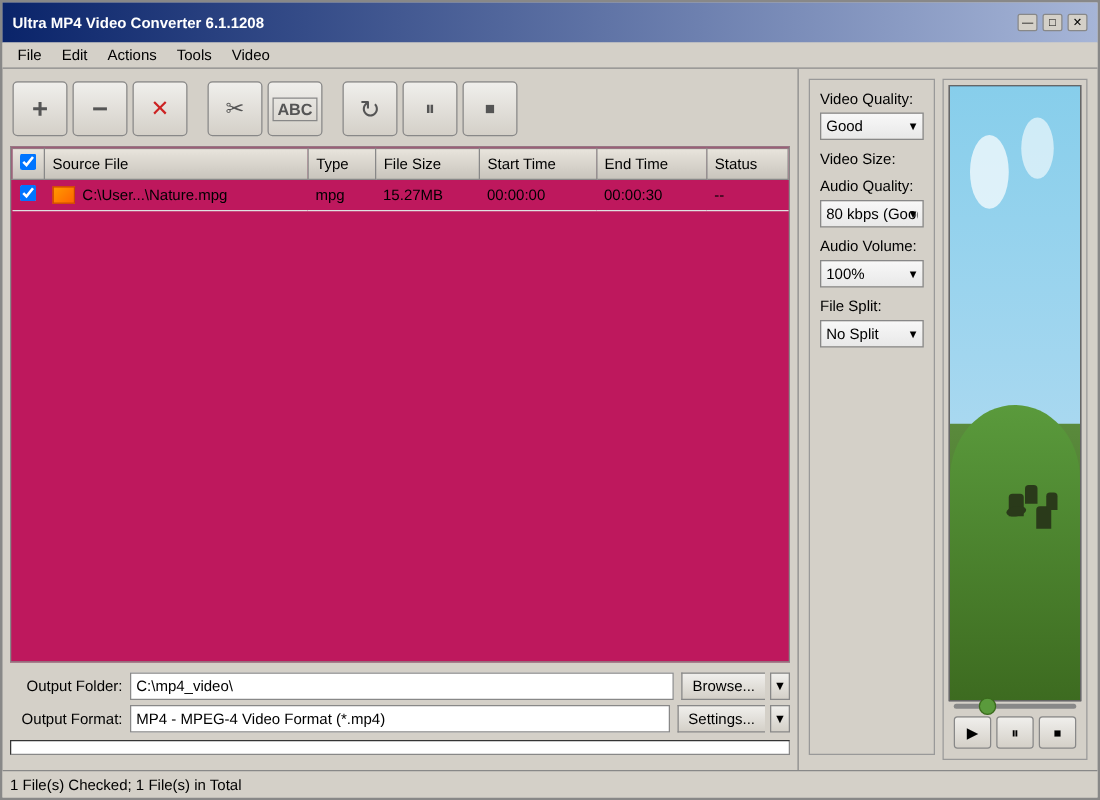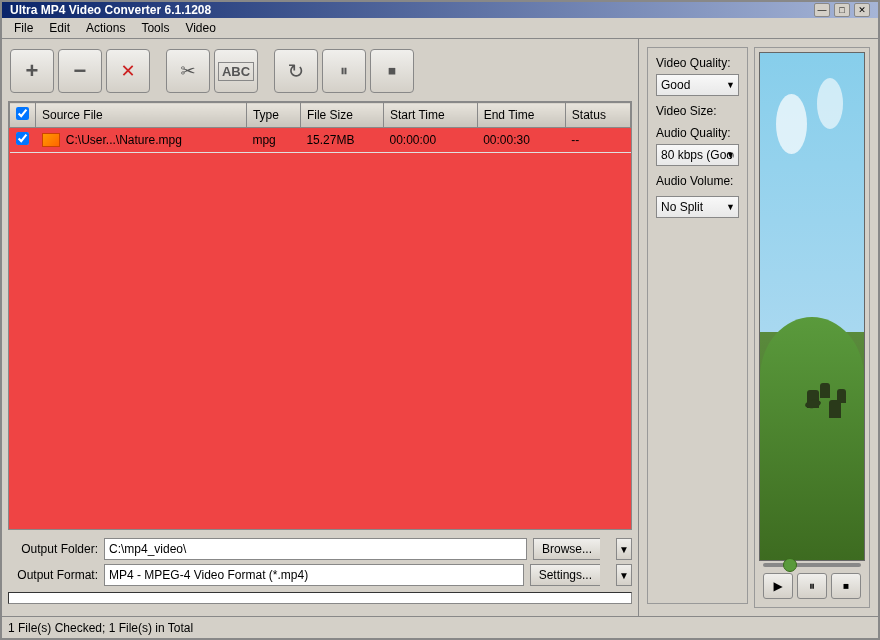--- a/index.html
+++ b/index.html
@@ -21,21 +21,21 @@
       flex-direction: column;
     }
 
     .title-bar {
       background: linear-gradient(to right, #0a246a, #a6b5d7);
       color: white;
       padding: 4px 8px;
       display: flex;
       justify-content: space-between;
       align-items: center;
-      height: 16px;
+      height: 32px;
     }
 
     .title-bar-title {
       font-size: 12px;
       font-weight: bold;
     }
 
     .title-bar-buttons {
       display: flex;
       gap: 4px;
@@ -103,21 +103,21 @@
       font-size: 18px;
     }
 
     .tool-btn-separator {
       width: 8px;
     }
 
     .file-table-container {
       flex: 1;
       border: 1px solid #888;
-      background: #ef4444;
+      background: #be185d;
       overflow: hidden;
     }
 
     .file-table {
       width: 100%;
       border-collapse: collapse;
     }
 
     .file-table th {
       background: linear-gradient(to bottom, #e8e4dc, #c8c4bc);
@@ -178,21 +178,21 @@
       height: 22px;
       border: 1px solid #888;
       background: white;
       padding: 2px 4px;
       font-size: 12px;
     }
 
     .browse-btn {
       display: flex;
       align-items: center;
-      gap: 16px;
+      gap: 4px;
     }
 
     .browse-main {
       height: 22px;
       background: linear-gradient(to bottom, #f0efec, #d4d0c8);
       border: 1px solid #888;
       padding: 0 8px;
       font-size: 12px;
       cursor: pointer;
       border-right: none;
@@ -514,25 +514,35 @@
               <option>128 kbps (Best)</option>
               <option>64 kbps (Normal)</option>
             </select>
           </div>
         </div>
 
         <div style="height:8px;"></div>
 
         <div class="settings-group">
           <span class="settings-label">Audio Volume:</span>
+          <div class="select-wrapper">
+            <select class="settings-select">
+              <option>100%</option>
+              <option>50%</option>
+              <option>75%</option>
+              <option>125%</option>
+              <option>150%</option>
+            </select>
+          </div>
         </div>
 
         <div style="height:8px;"></div>
 
         <div class="settings-group">
+          <span class="settings-label">File Split:</span>
           <div class="select-wrapper">
             <select class="settings-select">
               <option>No Split</option>
               <option>By Size</option>
               <option>By Time</option>
             </select>
           </div>
         </div>
 
       </div>

